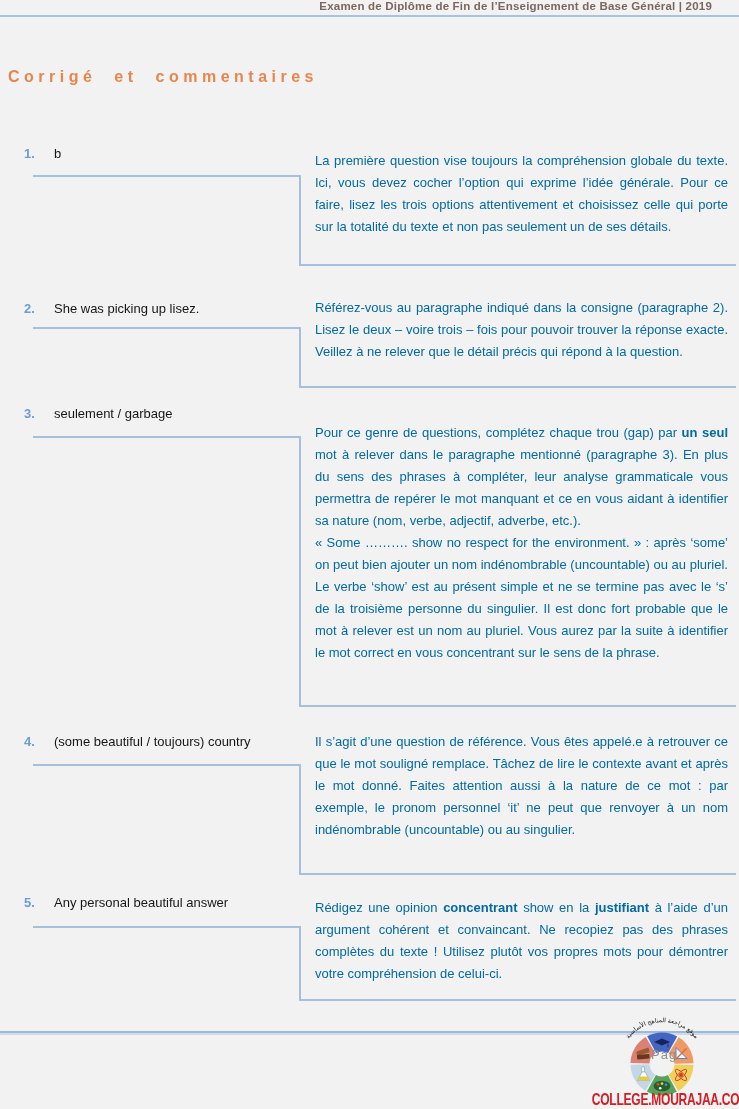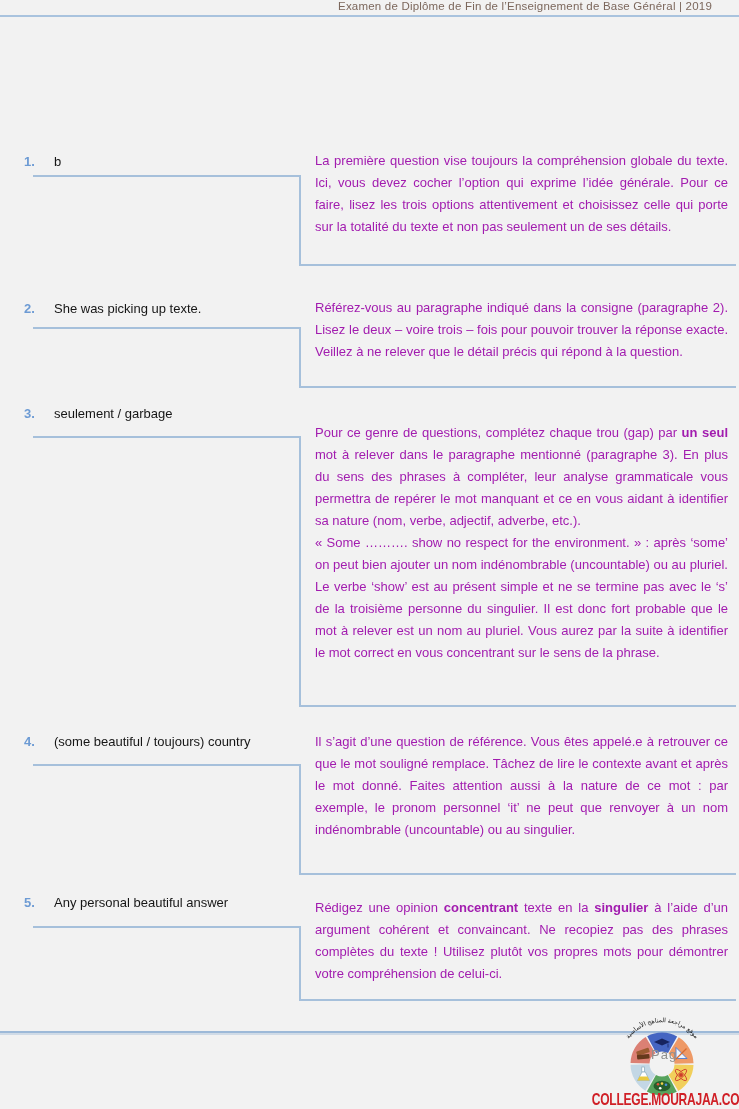--- a/index.html
+++ b/index.html
@@ -9,41 +9,41 @@
     background:#f2f2f2;
     font-family:"Liberation Sans", sans-serif;
     overflow:hidden;
     color:#151515;
   }
   
   .hdr{
     position:absolute;top:0;left:0;right:0;height:15px;
     border-bottom:2px solid #a9c3de;
     text-align:right;padding-right:27px;
-    font-size:11.5px;font-weight:normal;color:#7c675c;
+    font-size:11.5px;font-weight:bold;color:#7c675c;
     letter-spacing:.2px;
   }
   
   .heading{
     position:absolute;top:68px;left:8px;
     font-size:16px;font-weight:bold;color:#e6864e;
     letter-spacing:4.5px;word-spacing:9px;
   }
   
   .item .answer{position:absolute;left:24px;font-size:13px;color:#161616;white-space:nowrap;}
   .item .num{display:inline-block;width:30px;font-weight:bold;color:#6d9bd4;}
   .item .underline,.item .vline,.item .bline{position:absolute;background:#a6c0db;}
   .item .underline{left:33px;width:266px;height:2px;}
   .item .vline{left:299px;width:2px;}
   .item .bline{left:299px;width:437px;height:2px;}
   .item .comment{
     position:absolute;left:315px;width:413px;
-    font-size:13px;line-height:22px;text-align:justify;color:#a21caf;
+    font-size:13px;line-height:22px;text-align:justify;color:#0369a1;
   }
-  #i1 .answer{top:154px} #i1 .underline{top:175px} #i1 .vline{top:175px;height:91px} #i1 .bline{top:264px} #i1 .comment{top:150px}
+  #i1 .answer{top:146px} #i1 .underline{top:175px} #i1 .vline{top:175px;height:91px} #i1 .bline{top:264px} #i1 .comment{top:150px}
   #i2 .answer{top:301px} #i2 .underline{top:327px} #i2 .vline{top:327px;height:61px} #i2 .bline{top:386px} #i2 .comment{top:297px}
   #i3 .answer{top:406px} #i3 .underline{top:436px} #i3 .vline{top:436px;height:271px} #i3 .bline{top:705px} #i3 .comment{top:422px}
   #i4 .answer{top:734px} #i4 .underline{top:764px} #i4 .vline{top:764px;height:111px} #i4 .bline{top:873px} #i4 .comment{top:731px}
   #i5 .answer{top:895px} #i5 .underline{top:926px} #i5 .vline{top:926px;height:75px} #i5 .bline{top:999px} #i5 .comment{top:897px}
   
   .footer-line{
     position:absolute;top:1031px;left:0;width:739px;height:2px;
     background:#9db9d8;box-shadow:0 2px 0 rgba(157,185,216,.40);
     z-index:0;
   }
@@ -61,34 +61,35 @@
     white-space:nowrap;
   }
 </style>
 </head>
 <body>
 
 <div class="page">
 
   <div class="hdr">Examen de Diplôme de Fin de l’Enseignement de Base Général | 2019</div>
 
+  <div class="heading">Corrigé et commentaires</div>
 
   <div class="item" id="i1">
     <div class="answer">
       <span class="num">1.</span><span>b</span>
     </div>
     <div class="underline"></div>
     <div class="vline"></div>
     <div class="bline"></div>
     <div class="comment"><span>La première question vise toujours la compréhension globale du texte. Ici, vous devez cocher l’option qui exprime l’idée générale. Pour ce faire, lisez les trois options attentivement et choisissez celle qui porte sur la totalité du texte et non pas seulement un de ses détails.</span></div>
   </div>
 
   <div class="item" id="i2">
     <div class="answer">
-      <span class="num">2.</span><span>She was picking up texte.</span>
+      <span class="num">2.</span><span>She was picking up lisez.</span>
     </div>
     <div class="underline"></div>
     <div class="vline"></div>
     <div class="bline"></div>
     <div class="comment"><span>Référez-vous au paragraphe indiqué dans la consigne (paragraphe 2). Lisez le deux – voire trois – fois pour pouvoir trouver la réponse exacte. Veillez à ne relever que le détail précis qui répond à la question.</span></div>
   </div>
 
   <div class="item" id="i3">
     <div class="answer">
       <span class="num">3.</span><span>seulement / garbage</span>
@@ -109,21 +110,21 @@
     <div class="comment"><span>Il s’agit d’une question de référence. Vous êtes appelé.e à retrouver ce que le mot souligné remplace. Tâchez de lire le contexte avant et après le mot donné. Faites attention aussi à la nature de ce mot : par exemple, le pronom personnel ‘it’ ne peut que renvoyer à un nom indénombrable (uncountable) ou au singulier.</span></div>
   </div>
 
   <div class="item" id="i5">
     <div class="answer">
       <span class="num">5.</span><span>Any personal beautiful answer</span>
     </div>
     <div class="underline"></div>
     <div class="vline"></div>
     <div class="bline"></div>
-    <div class="comment"><span>Rédigez une opinion </span><b>concentrant</b><span> texte en la </span><b>singulier</b><span> à l’aide d’un argument cohérent et convaincant. Ne recopiez pas des phrases complètes du texte ! Utilisez plutôt vos propres mots pour démontrer votre compréhension de celui-ci.</span></div>
+    <div class="comment"><span>Rédigez une opinion </span><b>concentrant</b><span> show en la </span><b>justifiant</b><span> à l’aide d’un argument cohérent et convaincant. Ne recopiez pas des phrases complètes du texte ! Utilisez plutôt vos propres mots pour démontrer votre compréhension de celui-ci.</span></div>
   </div>
 
   <div class="footer-line"></div>
   <div class="page-num">Pag</div>
 
   <svg class="logo" width="102" height="100" viewBox="0 0 102 100">
     <defs>
       <path id="arcT" d="M 10.4 62.9 A 42 42 0 1 1 91.6 62.9" fill="none"></path>
     </defs>
 

